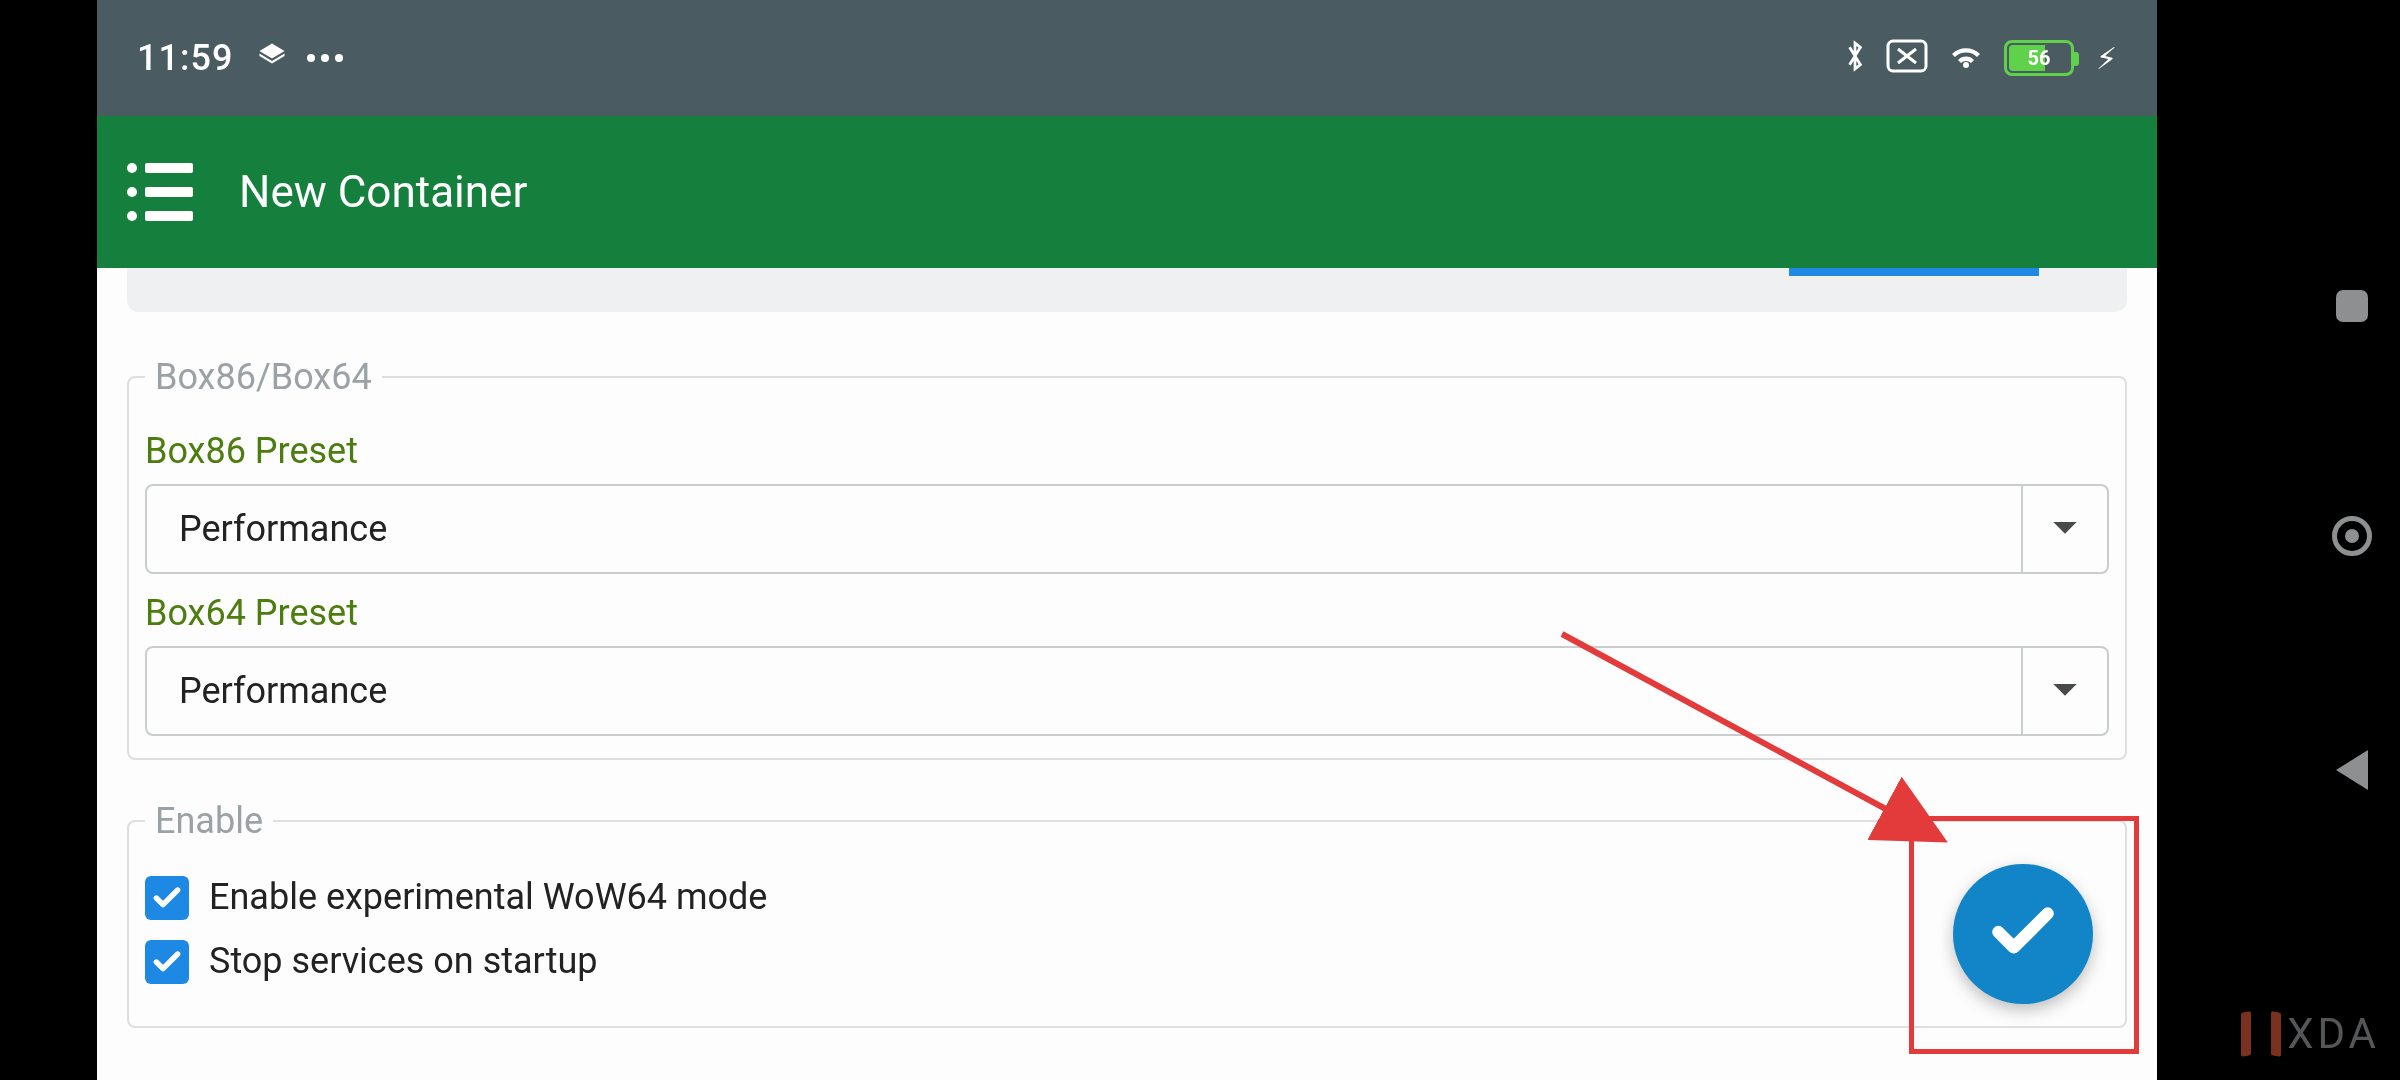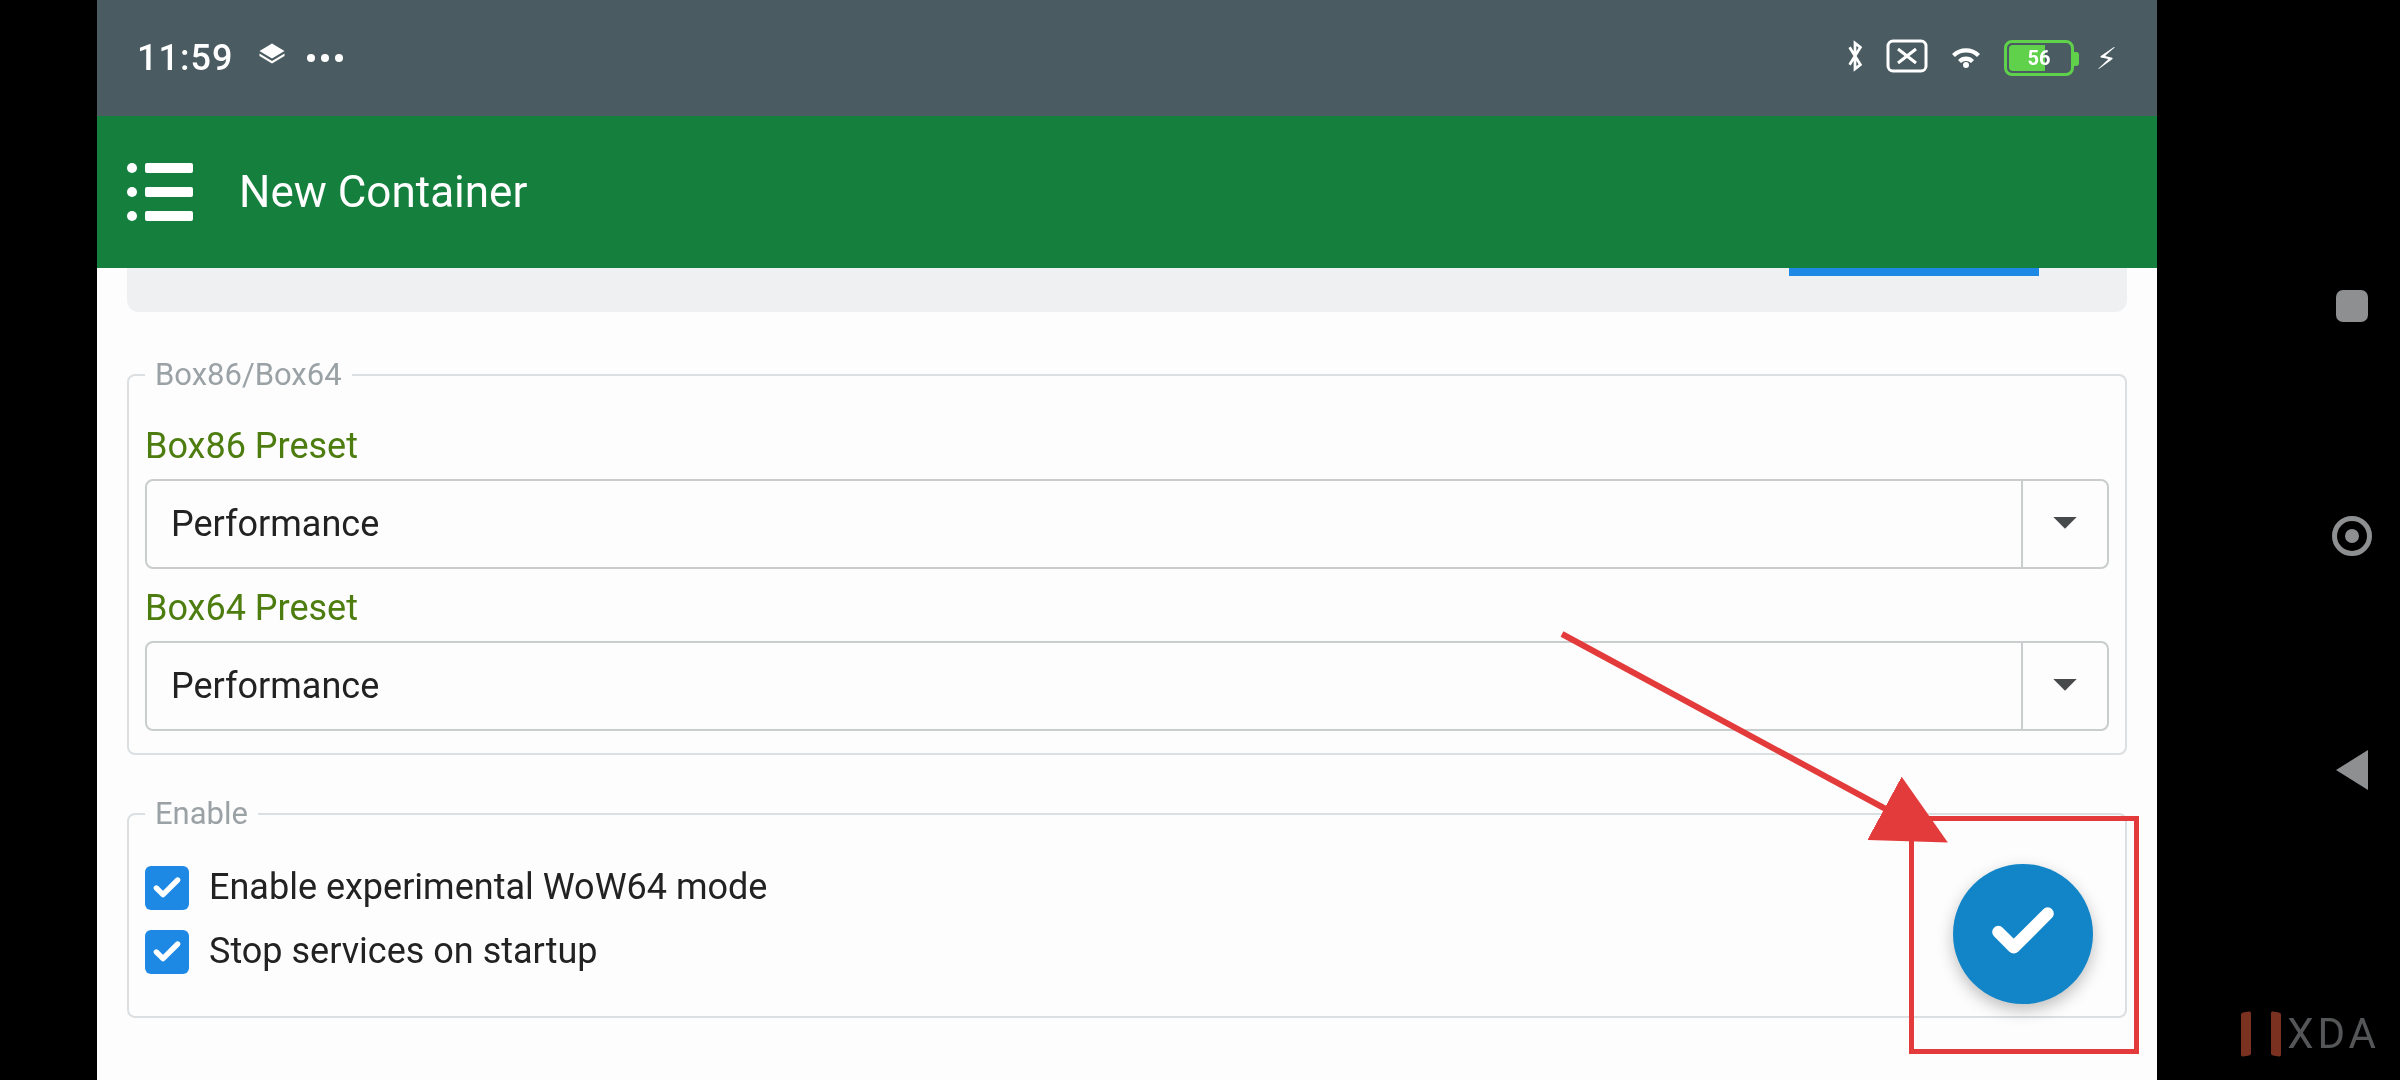--- a/index.html
+++ b/index.html
@@ -86,21 +86,21 @@
     background: #1e88e5;
   }
 
   fieldset {
     border: 2px solid #dcdfe1;
     border-radius: 8px;
     padding: 14px 16px 22px 16px;
     margin-bottom: 40px;
   }
   legend {
-    font-size: 31px;
+    font-size: 36px;
     color: #9aa2a6;
     padding: 0 10px;
   }
 
   .field-label {
     font-size: 36px;
     color: #4d7c0f;
     margin: 18px 0 12px 0;
   }
   .select-box {
@@ -108,21 +108,21 @@
     border: 2px solid #c9cdce;
     border-radius: 8px;
     height: 90px;
     background: #fdfdfd;
     cursor: pointer;
   }
   .select-value {
     flex: 1;
     display: flex;
     align-items: center;
-    padding-left: 24px;
+    padding-left: 32px;
     font-size: 36px;
     color: #222;
   }
   .select-arrow {
     width: 86px;
     border-left: 2px solid #c9cdce;
     display: flex;
     align-items: center;
     justify-content: center;
   }

